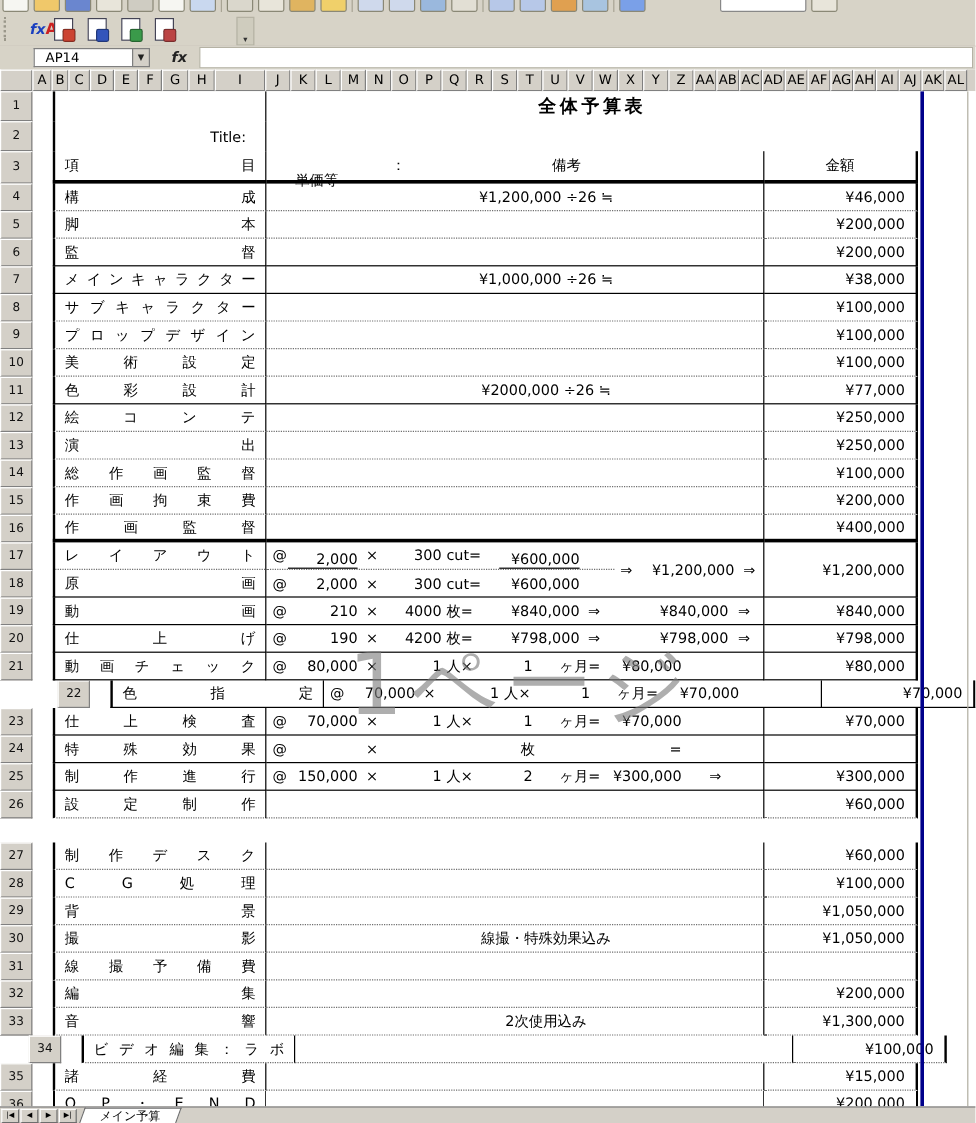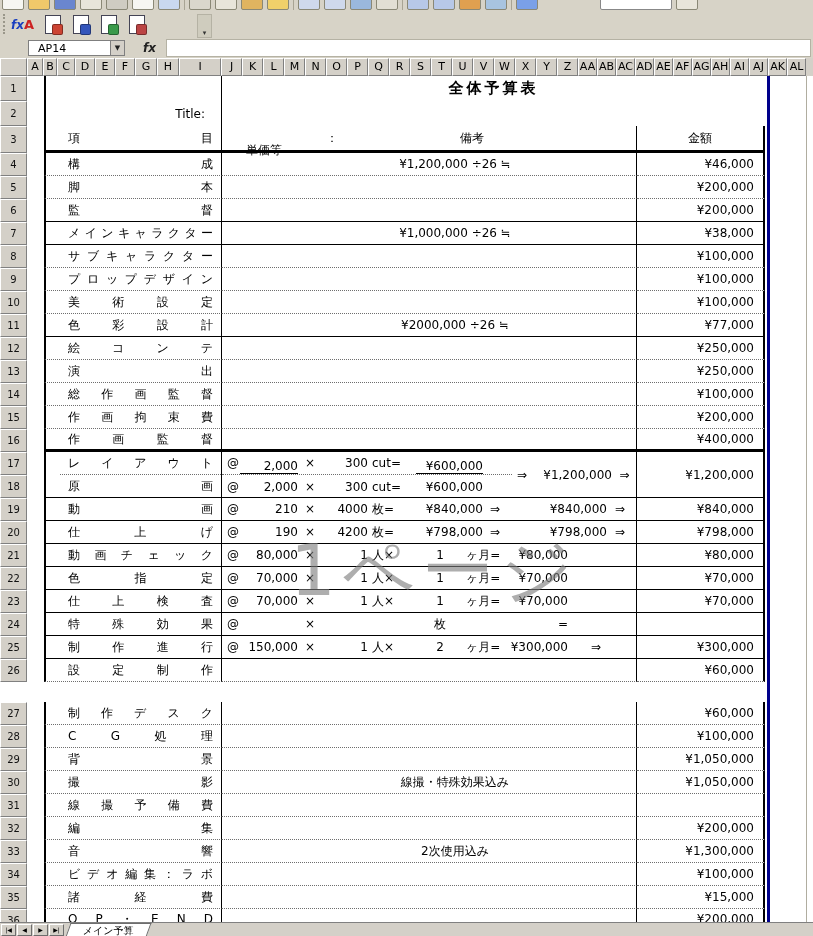--- a/index.html
+++ b/index.html
@@ -33,21 +33,21 @@
   .corner{width:27px;}
   .chcell{font-size:11px;color:#000;text-align:center;line-height:16px;overflow:hidden;}
 
   
   .sheet{position:absolute;left:0;top:76px;width:813px;height:846px;background:#fff;overflow:hidden;}
   .srow{display:flex;align-items:stretch;}
   .rncol{flex:none;width:27px;display:flex;flex-direction:column;}
   .rn{flex:none;box-sizing:border-box;width:27px;background:#d4d0c8;border-top:1px solid #fff;border-left:1px solid #fff;border-right:1px solid #808080;border-bottom:1px solid #808080;font-size:10px;color:#111;text-align:center;display:flex;align-items:center;justify-content:center;}
   .gapA{flex:none;width:17px;}
   .cell{flex:none;box-sizing:border-box;position:relative;font-size:12px;color:#000;}
-  .c-item{width:178px;border-left:2px solid #000;border-right:1px solid #000;padding-left:14px;}
+  .c-item{width:178px;border-left:2px solid #000;border-right:1px solid #000;}
   .c-mid{width:415px;border-right:1px solid #000;}
   .c-amt{width:128px;border-right:2px solid #000;}
   .norb{border-right:none;}
   .bb-dotted{border-bottom:1px dotted #6e6e6e;}
   .bb-solid{border-bottom:1px solid #000;}
   .bb-thick{border-bottom:3px solid #000;}
   .bb-double{border-bottom:3px double #000;}
   .spread{display:flex;justify-content:space-between;align-items:center;height:100%;padding:0 8px;}
   .spread span{flex:none;}
   .amtv{display:flex;align-items:center;justify-content:flex-end;height:100%;padding-right:9px;}
@@ -120,21 +120,21 @@
       <div class="sep"></div>
       <div class="stub" style="background: rgb(122, 160, 232);"></div>
       <div class="stub wide" style="margin-left: 60px;"></div>
       <div class="stub" style="background: rgb(232, 229, 218);"></div>
     </div>
 
   <div class="tb2">
     <div class="grip"></div>
     <span id="tb2btns"></span>
     <div class="tb-more">▾</div>
-  <div class="tbtn" style="left: 10px;">
+  <div class="tbtn" style="left: 24px;">
         <span class="fxa">fx<b>A</b></span>
       </div><div class="tbtn" style="left: 40px;">
         <div class="mini-doc">
           <div class="mini-acc" style="background: rgb(204, 68, 51);"></div>
         </div>
       </div><div class="tbtn" style="left: 68px;">
         <div class="mini-doc">
           <div class="mini-acc" style="background: rgb(51, 85, 187);"></div>
         </div>
       </div><div class="tbtn" style="left: 96px;">
@@ -581,21 +581,21 @@
             <div class="fs s-qty2">1</div>
             <div class="fs s-unit2">ヶ月=</div>
             <div class="fs s-sub2">¥80,000</div>
             <div class="fs s-a25"></div>
           </div>
         </div>
         <div class="cell c-amt bb-solid">
           <div class="amtv">¥80,000</div>
         </div>
       </div>
-      <div class="srow" style="height: 23px;">
+      <div class="srow" style="height: 23px; margin-left: 48px;">
         <div class="rn" style="height: 23px;">22</div>
         <div class="gapA"></div>
         <div class="cell c-item bb-solid">
           <div class="spread">
             <span>色</span>
             <span>指</span>
             <span>定</span>
           </div>
         </div>
         <div class="cell c-mid bb-solid">
@@ -814,21 +814,21 @@
             <span>響</span>
           </div>
         </div>
         <div class="cell c-mid bb-dotted">
           <div class="rmk">2次使用込み</div>
         </div>
         <div class="cell c-amt bb-dotted">
           <div class="amtv">¥1,300,000</div>
         </div>
       </div>
-      <div class="srow" style="height: 23px;">
+      <div class="srow" style="height: 23px; justify-content: center;">
         <div class="rn" style="height: 23px;">34</div>
         <div class="gapA"></div>
         <div class="cell c-item bb-dotted">
           <div class="spread">
             <span>ビ</span>
             <span>デ</span>
             <span>オ</span>
             <span>編</span>
             <span>集</span>
             <span>：</span>

